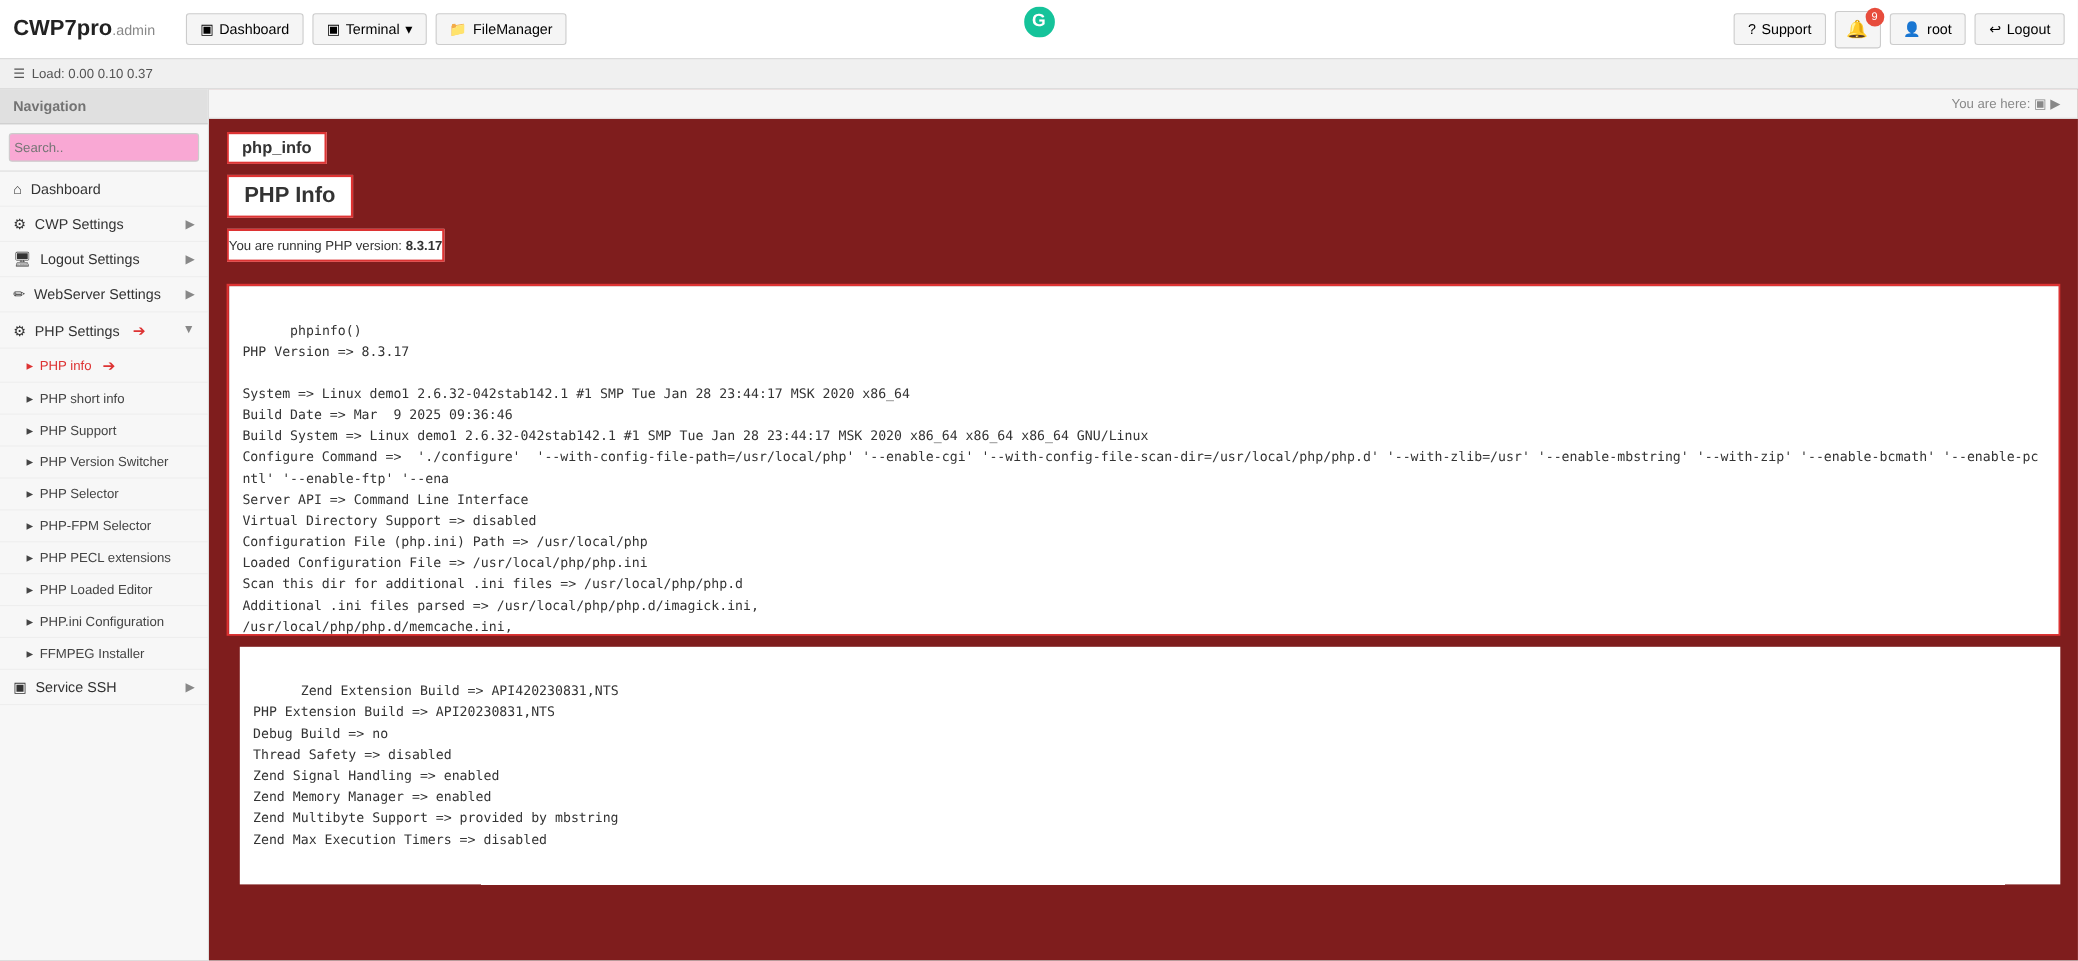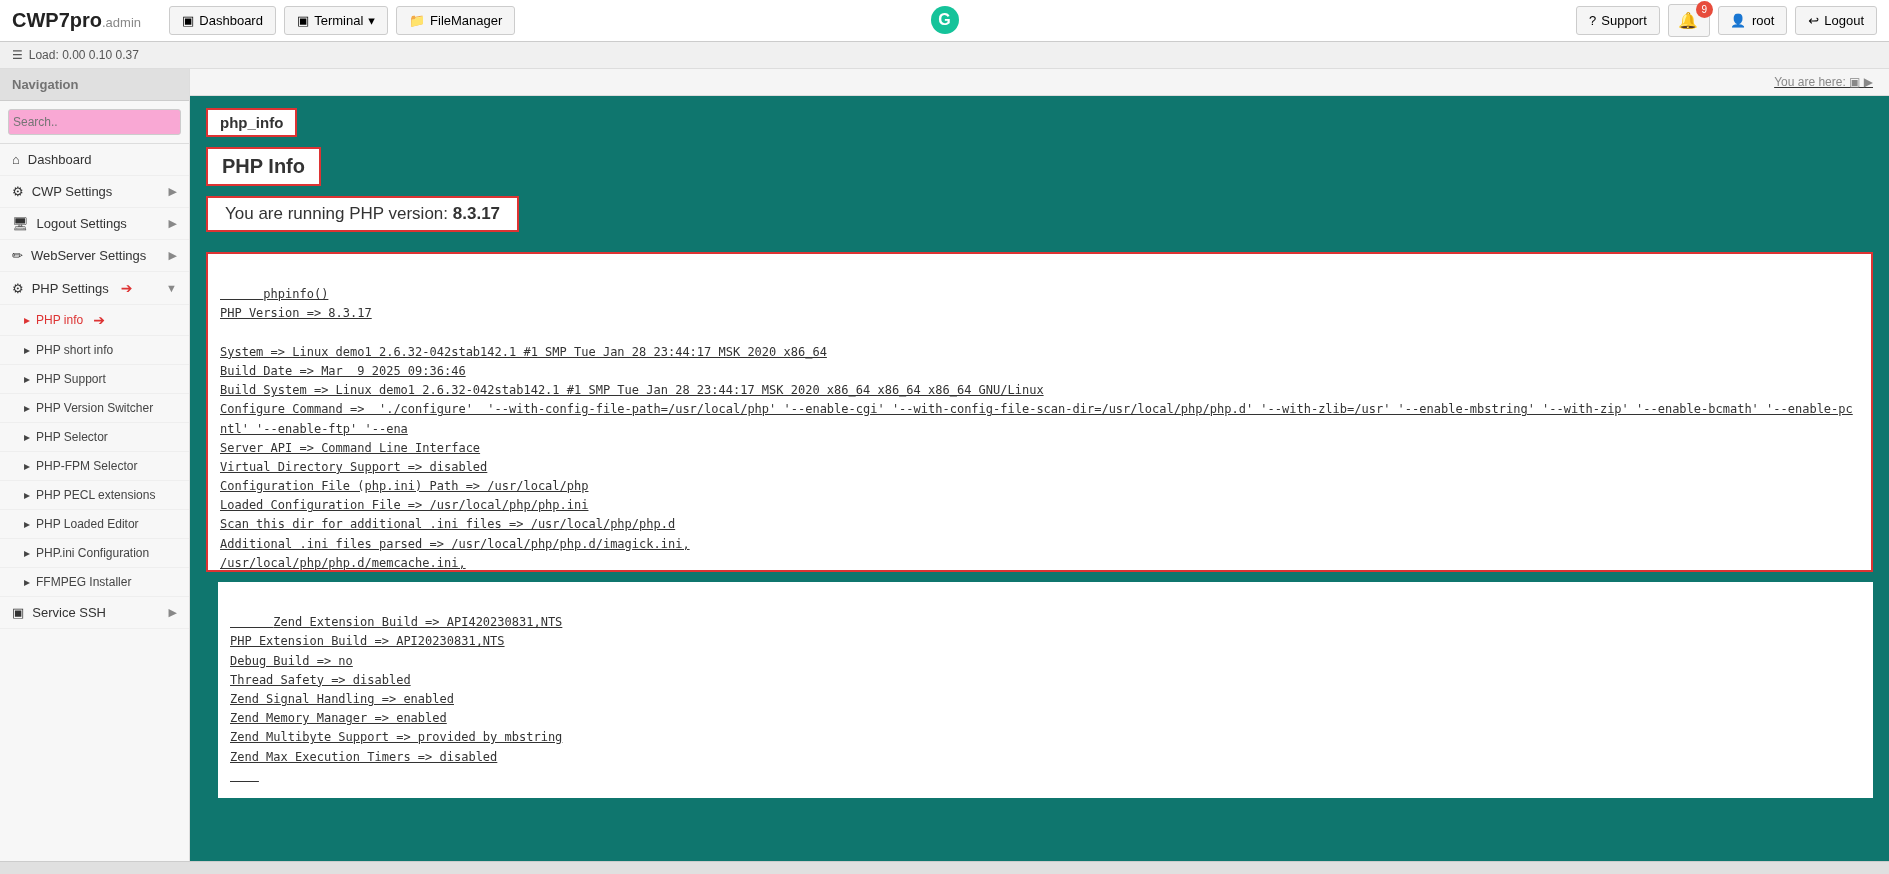--- a/index.html
+++ b/index.html
@@ -6,21 +6,21 @@
     body { font-family: Arial, sans-serif; font-size: 13px; background: #e8e8e8; color: #333; }
 
     
     .top-header {
       display: flex;
       align-items: center;
       background: #fff;
       border-bottom: 1px solid #ccc;
       padding: 8px 12px;
       gap: 8px;
-      height: 42px;
+      height: 54px;
     }
     .brand {
       font-size: 20px;
       font-weight: bold;
       color: #222;
       margin-right: 20px;
       white-space: nowrap;
     }
     .brand .admin-suffix {
       font-size: 13px;
@@ -174,23 +174,22 @@
       display: flex;
       align-items: center;
       gap: 6px;
     }
     .sidebar-subitem.active { color: #d33; }
 
     
     .content-area {
       flex: 1;
       overflow-y: auto;
-      background: #0f766e;
+      background: #7f1d1d;
       padding: 0;
-      text-decoration: underline;
     }
 
     
     .breadcrumb-bar {
       background: #f5f5f5;
       border-bottom: 1px solid #ddd;
       padding: 6px 16px;
       font-size: 12px;
       color: #888;
       text-align: right;
@@ -218,23 +217,23 @@
       font-weight: bold;
       color: #333;
       background: #fff;
       margin-top: 10px;
     }
 
     
     .php-version-banner {
       margin: 10px 16px;
       border: 2px solid #d33;
-      padding: 6px 17px;
-      background: #fff;
-      font-size: 17px;
+      padding: 6px 0;
+      background: #fff;
+      font-size: 12px;
       display: inline-block;
     }
     .php-version-banner strong { color: #333; }
 
     
     .php-info-content {
       margin: 10px 16px;
       border: 2px solid #d33;
       background: #fff;
       padding: 12px;

